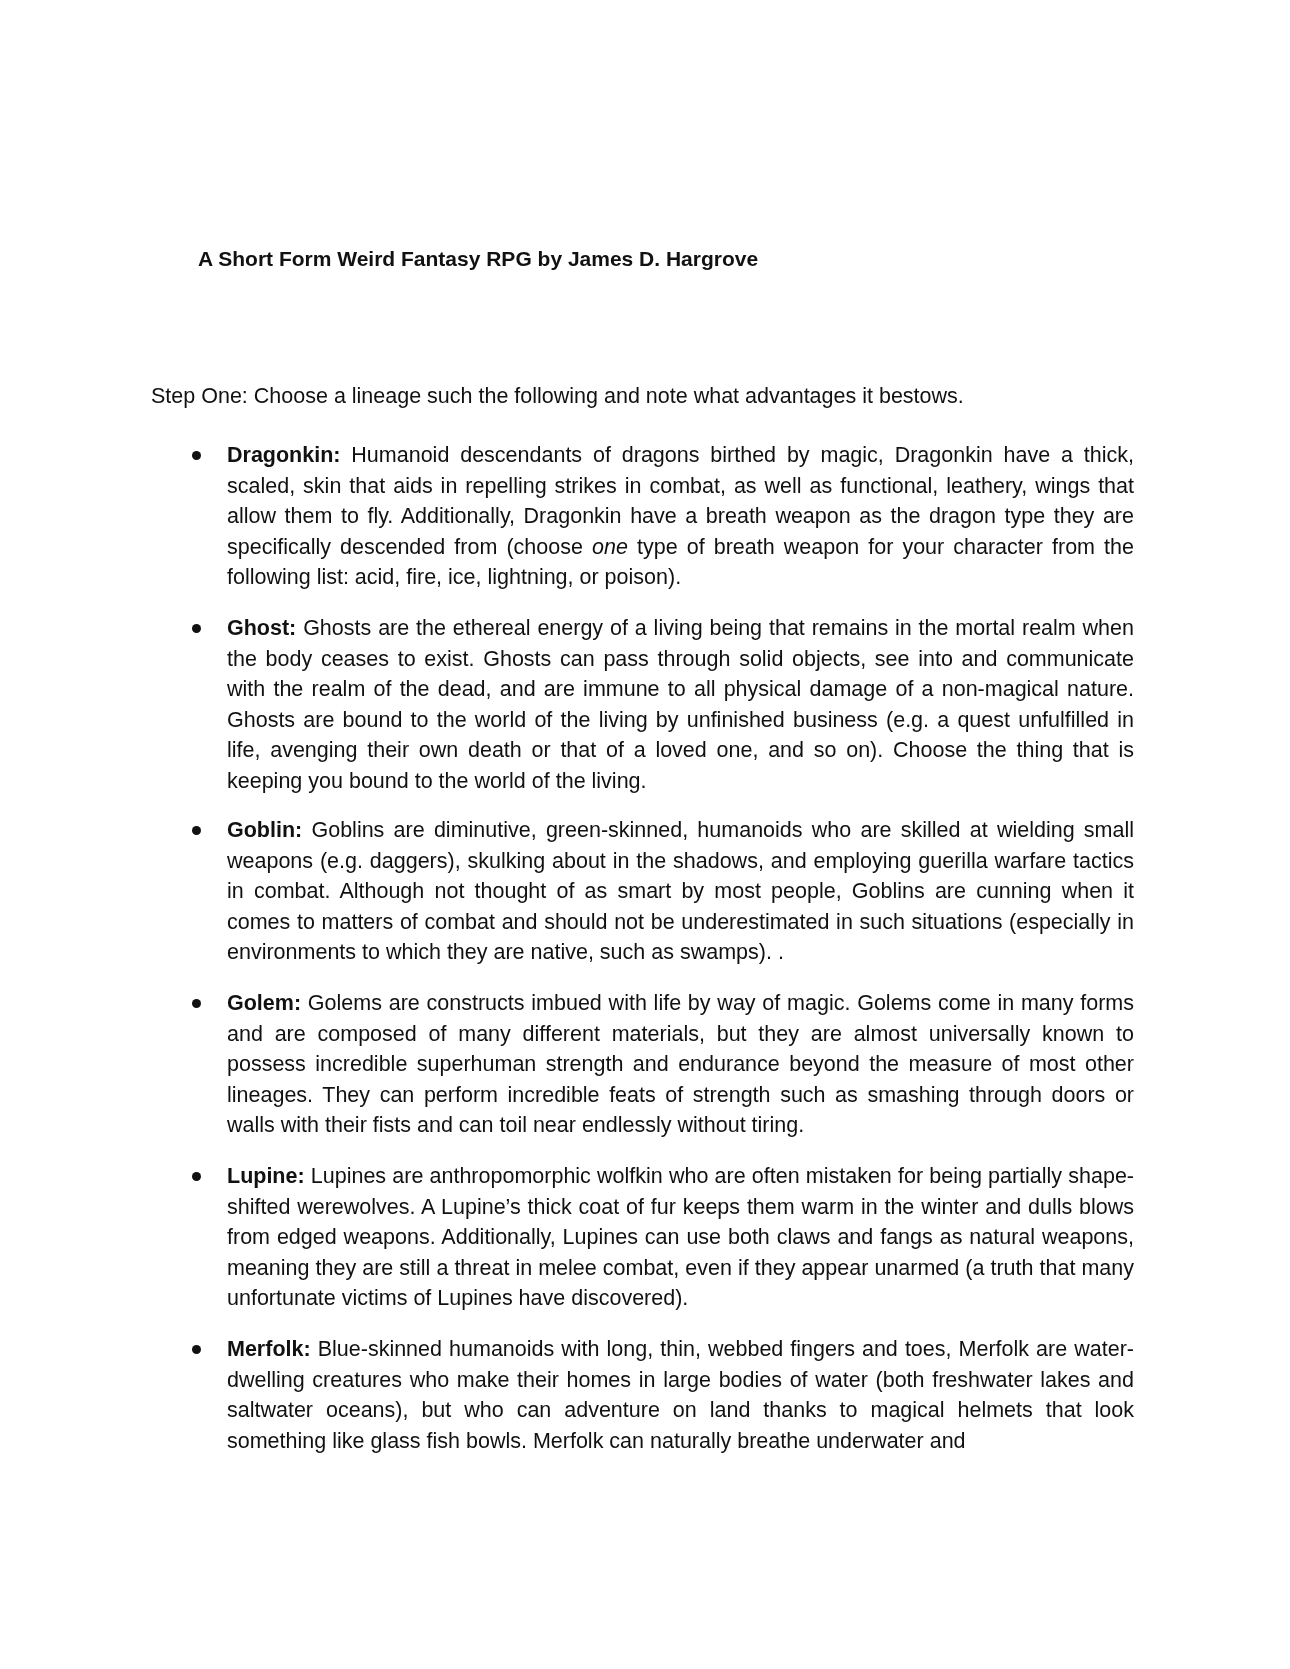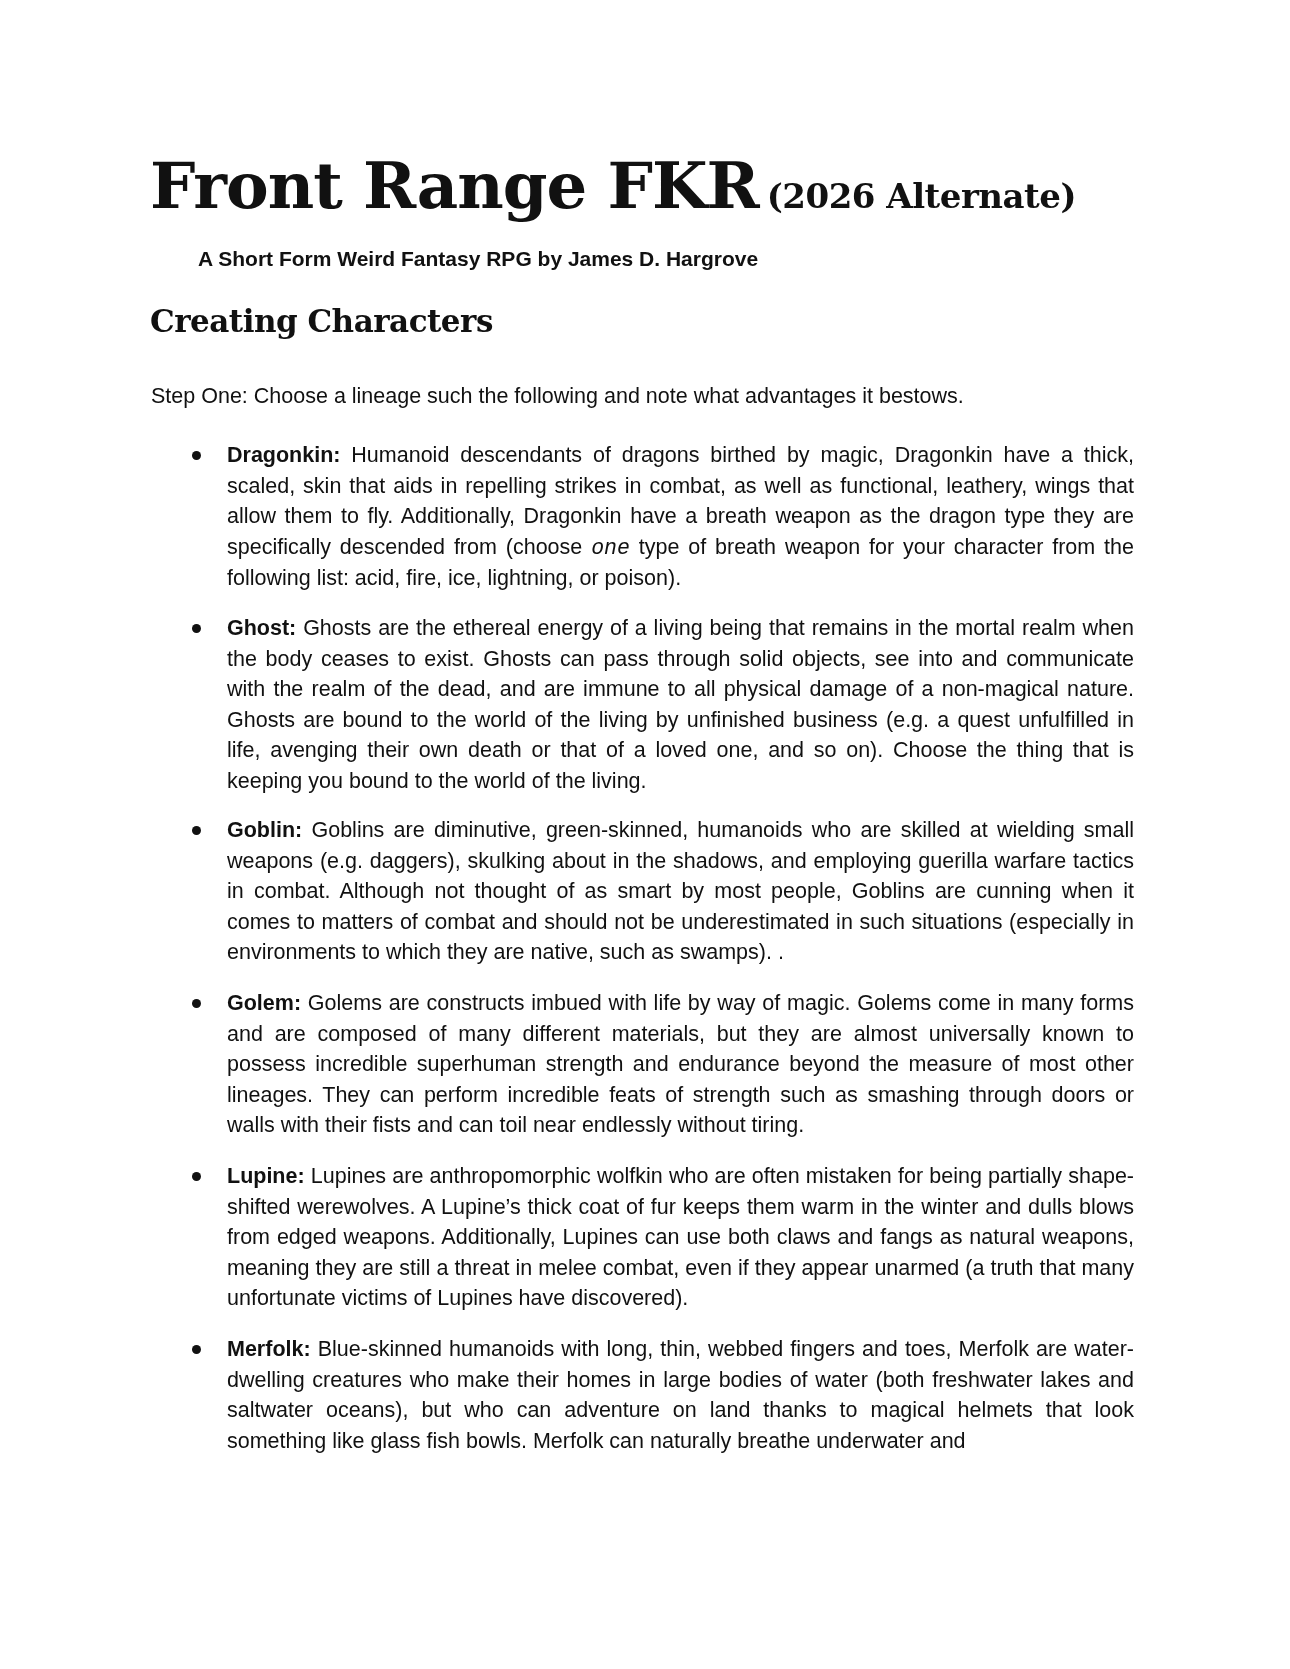--- a/index.html
+++ b/index.html
@@ -10,34 +10,30 @@
   .title-sub { font-size: 34px; font-weight: bold; margin-left: 8px; letter-spacing: -0.5px; }
   .byline { position: absolute; left: 151px; top: 247px; font-family: "Liberation Sans", sans-serif; font-weight: bold; font-size: 21px; color: #111; margin-left: 47px; }
   .section-heading { position: absolute; left: 150px; top: 303px; font-family: "DejaVu Serif", serif; font-size: 31px; font-weight: bold; letter-spacing: -0.5px; color: #111; }
   .step { position: absolute; left: 151px; top: 384px; font-family: "Liberation Sans", sans-serif; font-size: 21.5px; color: #111; }
   .step b { font-weight: normal; }
   .lineages { position: absolute; left: 0; top: 440px; width: 1290px; }
   .lineage { position: absolute; left: 0; width: 1290px; }
   .bullet { position: absolute; left: 192px; top: 11px; width: 9px; height: 9px; border-radius: 50%; background: #111; }
   .lineage-text { position: absolute; left: 227px; width: 907px; font-family: "Liberation Sans", sans-serif; font-size: 21.5px; line-height: 30.6px; text-align: justify; color: #111; }
   .lineage-name { font-weight: bold; }
-  .em { font-style: italic; font-family: Liberation Mono, monospace; }
+  .em { font-style: italic; }
 </style>
 </head>
 <body>
 
 <div class="page">
 
-  <div class="title-row">
-    <span class="title-main">Front Range FKR</span><span class="title-sub">(2026 Alternate)</span>
-  </div>
 
   <div class="byline">A Short Form Weird Fantasy RPG by James D. Hargrove</div>
 
-  <div class="section-heading">Creating Characters</div>
 
   <div class="step">
     <b>Step One:</b><span> Choose a lineage such the following and note what advantages it bestows.</span>
   </div>
 
   <div class="lineages">
 
     <div class="lineage" style="top:0px;">
       <span class="bullet"></span>
       <div class="lineage-text">

